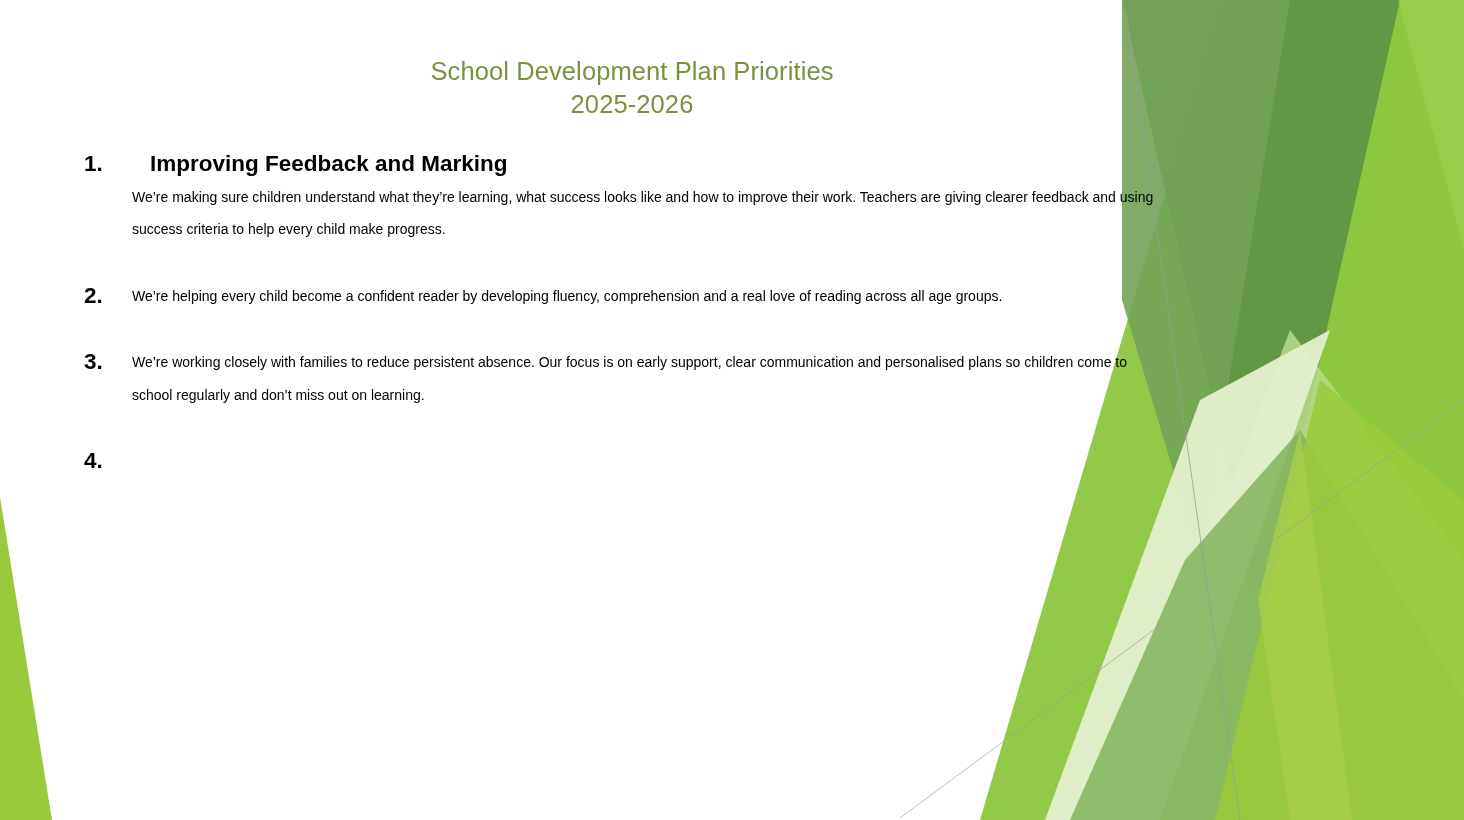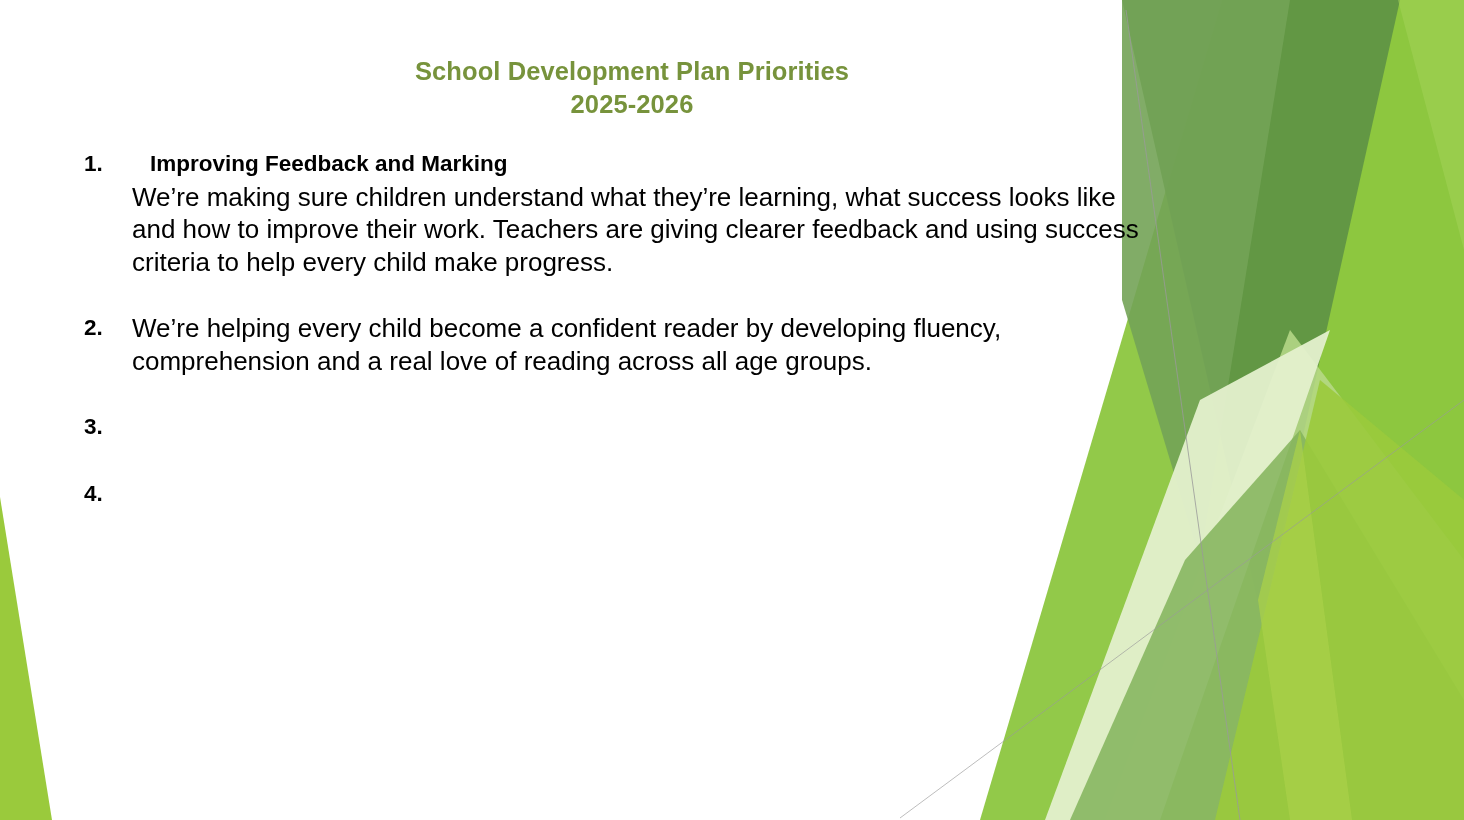--- a/index.html
+++ b/index.html
@@ -29,21 +29,21 @@
   .title-block {
     position: absolute;
     left: 0;
     top: 55px;
     width: 1264px;
     text-align: center;
     z-index: 5;
   }
   .title-line {
     font-size: 25.5px;
-    font-weight: bold;
+    font-weight: normal;
     color: #77933C;
     line-height: 33px;
     letter-spacing: 0.1px;
   }
 
   
   .body-list {
     position: absolute;
     left: 84px;
     top: 148px;
@@ -71,21 +71,21 @@
   }
   .item-heading {
     font-size: 22.5px;
     font-weight: bold;
     color: #000000;
     line-height: 32.5px;
     white-space: pre;
     margin-left: 18px;
   }
   .item-desc {
-    font-size: 26px;
+    font-size: 14px;
     font-weight: normal;
     color: #000000;
     line-height: 32.5px;
     margin-top: 0px;
   }
 </style>
 </head>
 <body>
 
 <div class="slide">
@@ -136,20 +136,21 @@
     <div class="list-item">
       <div class="item-number">2.</div>
       <div class="item-body">
         <div class="item-desc">We’re helping every child become a confident reader by developing fluency, comprehension and a real love of reading across all age groups.</div>
       </div>
     </div>
 
     <div class="list-item">
       <div class="item-number">3.</div>
       <div class="item-body">
+        <div class="item-desc">We’re working closely with families to reduce persistent absence. Our focus is on early support, clear communication and personalised plans so children come to school regularly and don’t miss out on learning.</div>
       </div>
     </div>
 
     <div class="list-item">
       <div class="item-number">4.</div>
       <div class="item-body">
       </div>
     </div>
 
   </div>

